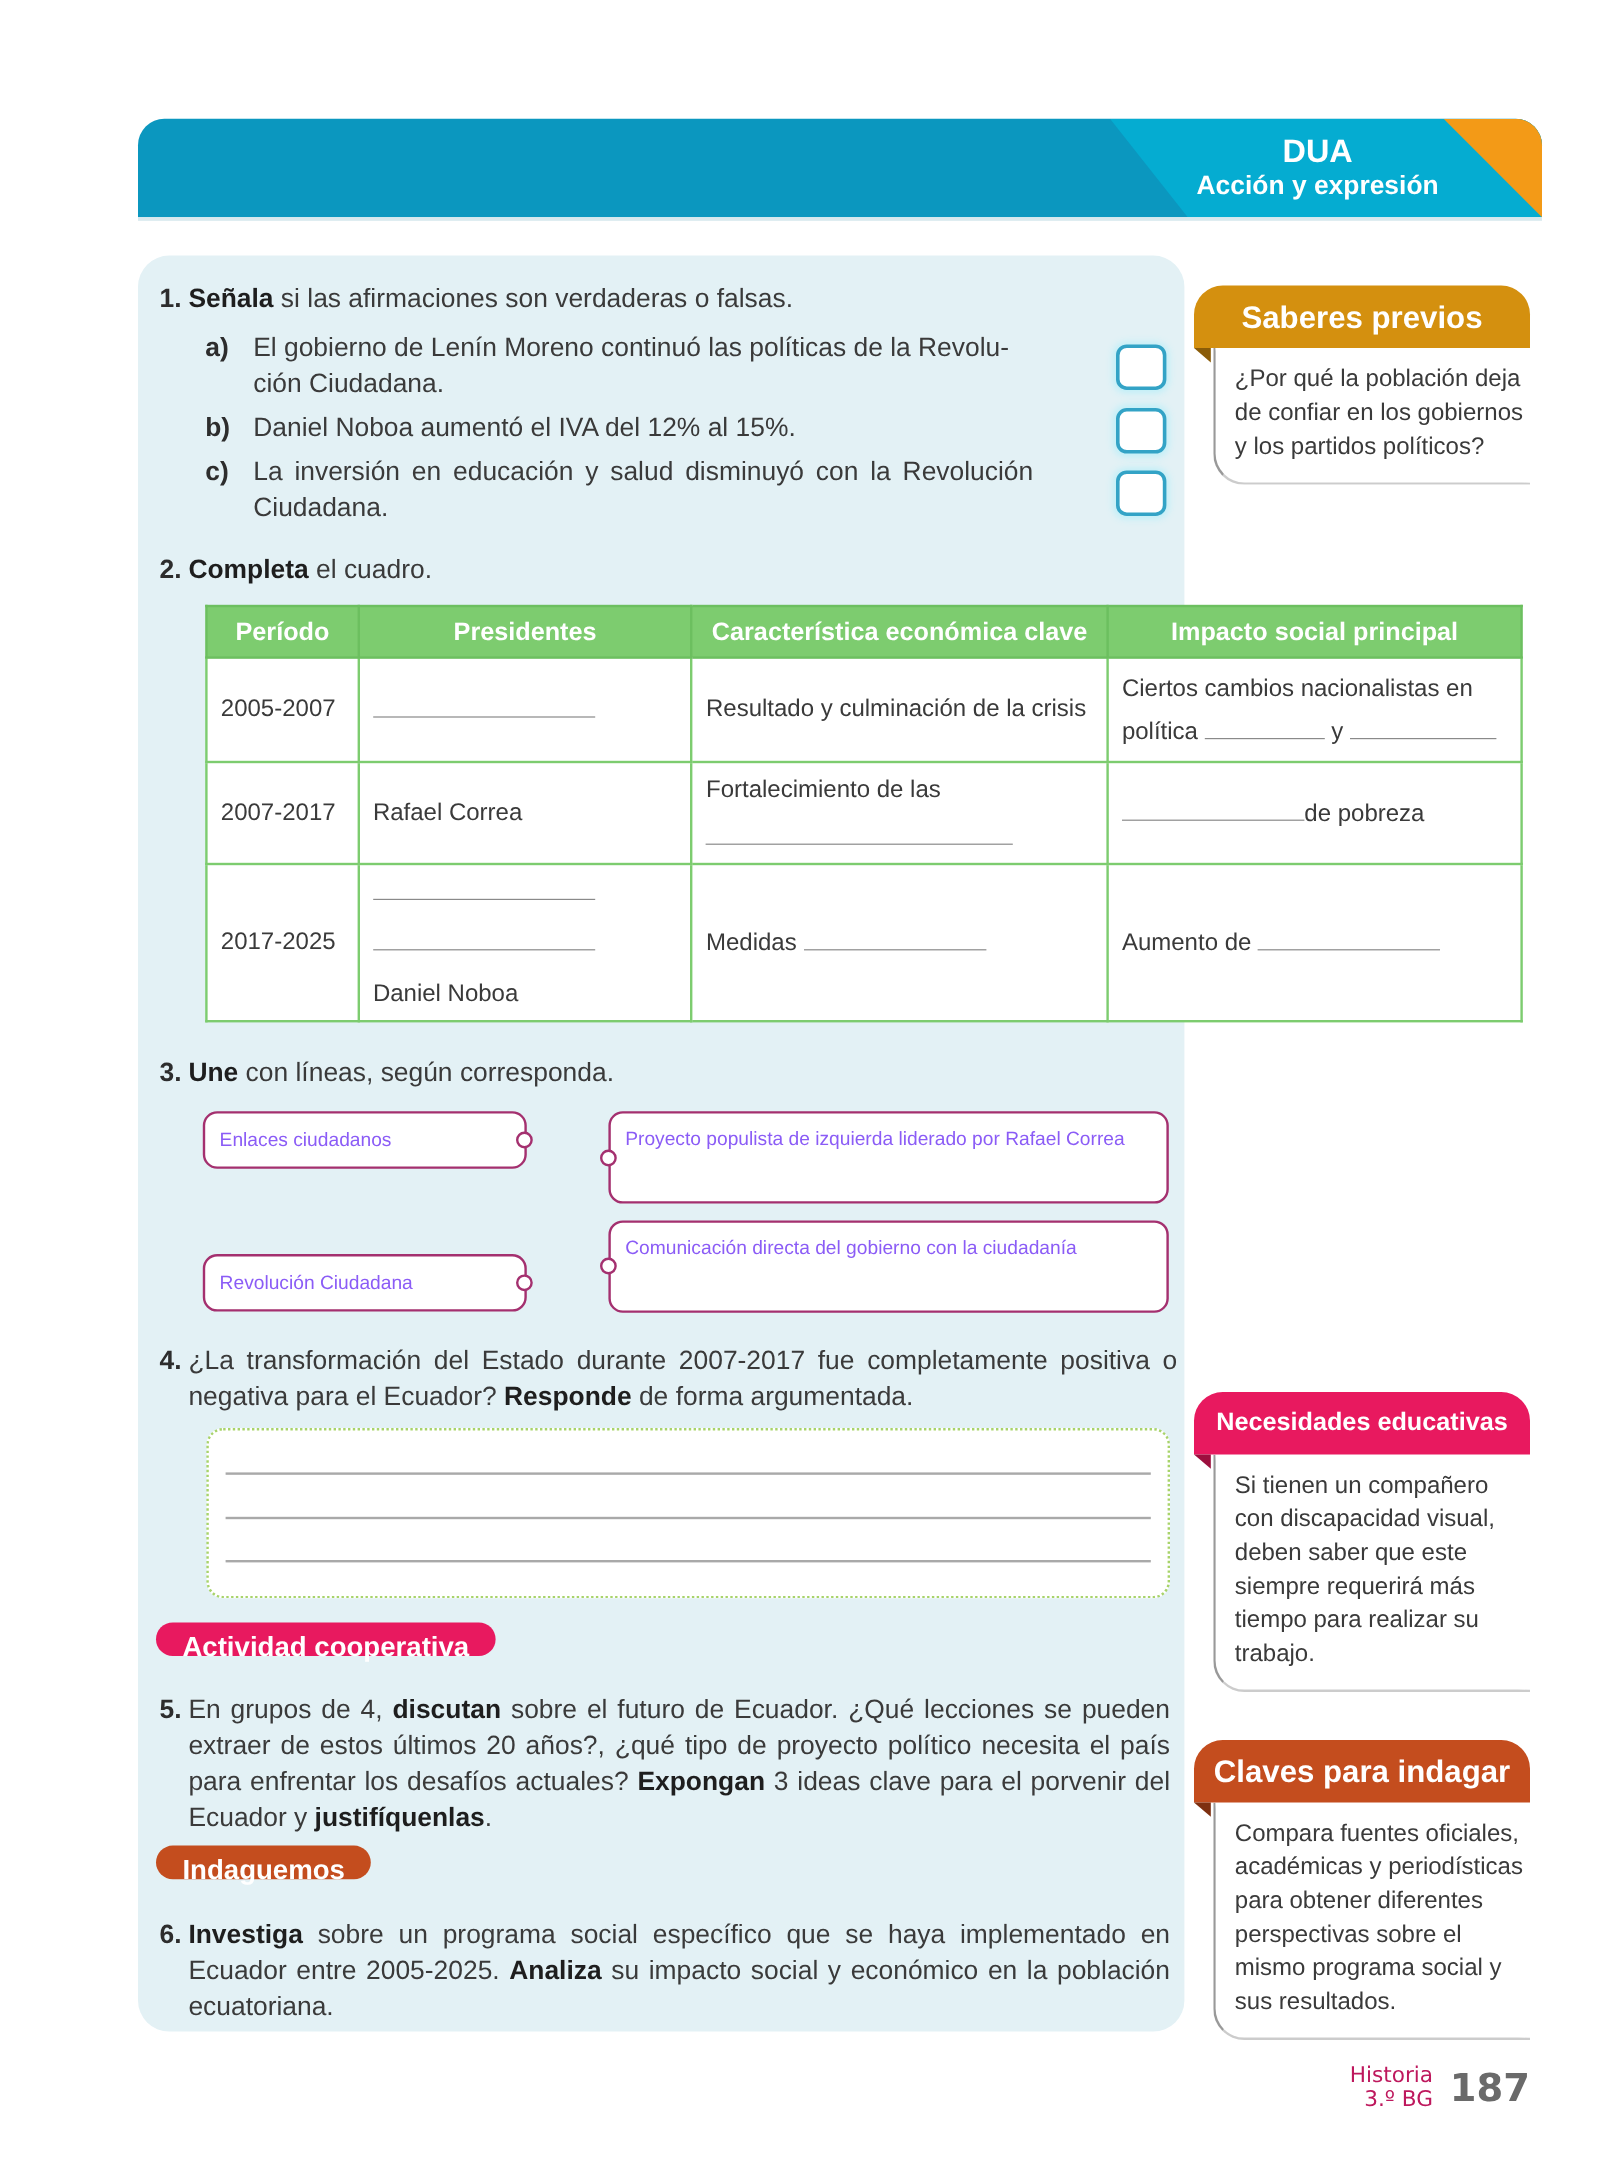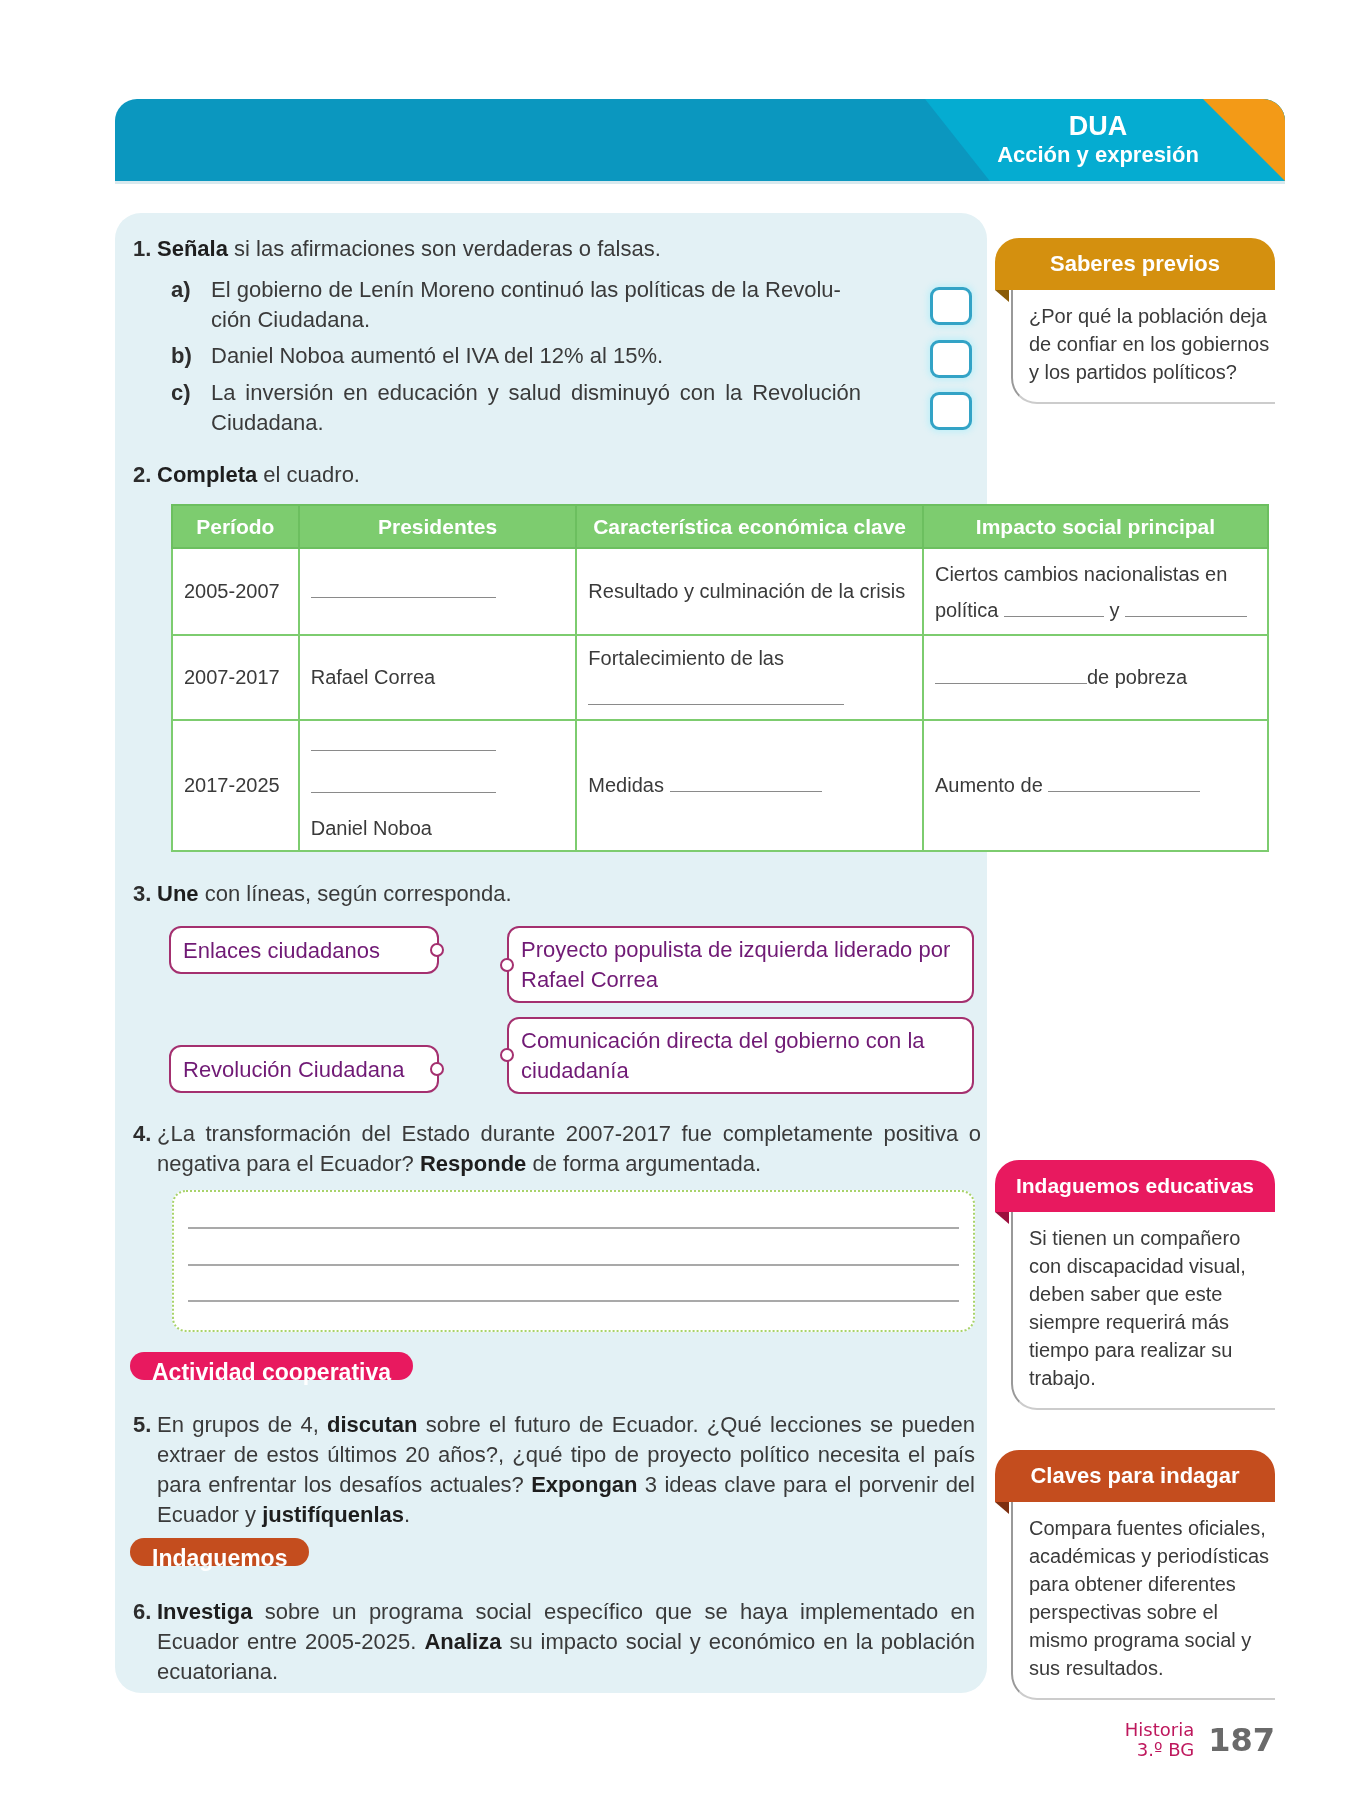--- a/index.html
+++ b/index.html
@@ -30,33 +30,33 @@
 
   .chk { position: absolute; width: 42px; height: 38px; border-radius: 9px; border: 3px solid #33a3c6; background: #fff; box-shadow: 0 0 6px 2px #bfeff8; }
 
   
   table.grid { position: absolute; left: 171px; top: 504px; width: 1098px; border-collapse: collapse; font-size: 20px; color: #3a3a3a; }
   table.grid th { background: #7dcc6f; color: #fff; font-weight: bold; height: 43px; border: 2px solid #6cbf5f; font-size: 21px; margin-left: 12px; }
   table.grid td { background: #ffffff; border: 2px solid #7dcc6f; padding: 0 11px; vertical-align: middle; }
   .blank { display: inline-block; border-bottom: 1.5px solid #8a8a8a; height: 18px; vertical-align: baseline; }
 
   
-  .mbox { position: absolute; border: 2px solid #a4306f; border-radius: 12px; background: #fff; font-size: 22px; line-height: 30px; color: #701a75; padding: 7px 12px; }
+  .mbox { position: absolute; border: 2px solid #a4306f; border-radius: 12px; background: #fff; font-size: 16px; line-height: 30px; color: #8b5cf6; padding: 7px 12px; }
   .dot { position: absolute; width: 14px; height: 14px; border: 2px solid #a4306f; border-radius: 50%; background: #fff; }
 
   
   .answer { position: absolute; left: 172px; top: 1190px; width: 803px; height: 142px; background: #fff; border: 2px dotted #a8d36a; border-radius: 14px; }
   .answer .line { position: absolute; left: 14px; right: 14px; height: 2px; background: #a9a9a9; }
 
   
   .pill { position: absolute; color: #fff; font-weight: bold; font-size: 23px; border-radius: 22px; padding: 0 22px; height: 28px; line-height: 40px; }
 
   
   .side { position: absolute; left: 995px; width: 280px; }
-  .side .tab { position: relative; height: 52px; border-radius: 24px 24px 0 0; color: #fff; font-weight: bold; font-size: 22px; text-align: center; line-height: 52px; }
+  .side .tab { position: relative; height: 52px; border-radius: 24px 24px 0 0; color: #fff; font-weight: bold; font-size: 26px; text-align: center; line-height: 52px; }
   .side .fold { position: absolute; left: 0; top: 52px; width: 0; height: 0; border-top: 12px solid #333; border-left: 14px solid transparent; }
   .side .content { margin-left: 16px; border-left: 2px solid #999; border-bottom: 2px solid #ccc; border-radius: 0 0 0 26px; padding: 12px 0 16px 16px; font-size: 20px; line-height: 28px; color: #3a3a3a; }
 
   .footer { position: absolute; right: 75px; top: 1720px; display: flex; align-items: center; gap: 14px; }
   .footer .subj { text-align: right; font-size: 18px; line-height: 20px; color: #be185d; font-family: "DejaVu Sans", sans-serif; }
   .footer .page { font-size: 32px; font-weight: bold; color: #6a6a6a; font-family: "DejaVu Sans", sans-serif; }
 </style>
 </head>
 <body>
 
@@ -206,21 +206,21 @@
   <div class="body"><b>Investiga</b><span> sobre un programa social específico que se haya implementado en Ecuador entre 2005-2025. </span><b>Analiza</b><span> su impacto social y económico en la población ecuatoriana.</span></div>
 </div>
 
 <div class="side" style="top:238px;">
   <div class="tab" style="background:#d4900f;">Saberes previos</div>
   <div class="fold" style="border-top-color:#8a5c08;"></div>
   <div class="content">¿Por qué la población deja de confiar en los gobiernos y los partidos políticos?</div>
 </div>
 
 <div class="side" style="top:1160px;">
-  <div class="tab" style="background:#e8195f; font-size:21px;">Indaguemos educativas</div>
+  <div class="tab" style="background:#e8195f; font-size:21px;">Necesidades educativas</div>
   <div class="fold" style="border-top-color:#9c0f3e;"></div>
   <div class="content">Si tienen un compañero con discapacidad visual, deben saber que este siempre requerirá más tiempo para realizar su trabajo.</div>
 </div>
 
 <div class="side" style="top:1450px;">
   <div class="tab" style="background:#c44d1e;">Claves para indagar</div>
   <div class="fold" style="border-top-color:#7d2f10;"></div>
   <div class="content">Compara fuentes oficiales, académicas y periodísticas para obtener diferentes perspectivas sobre el mismo programa social y sus resultados.</div>
 </div>
 

